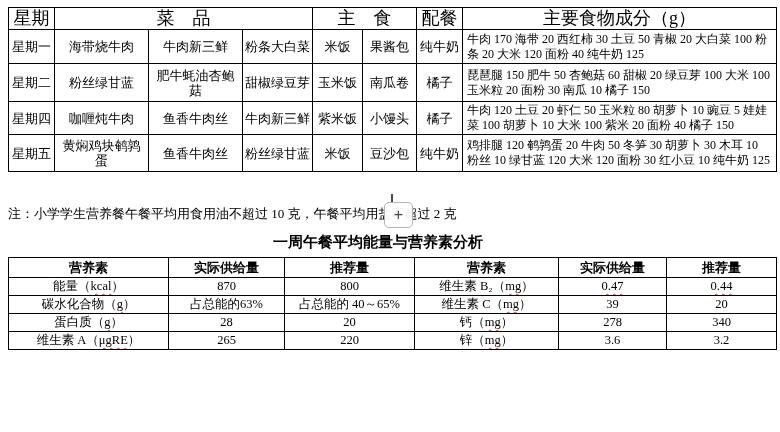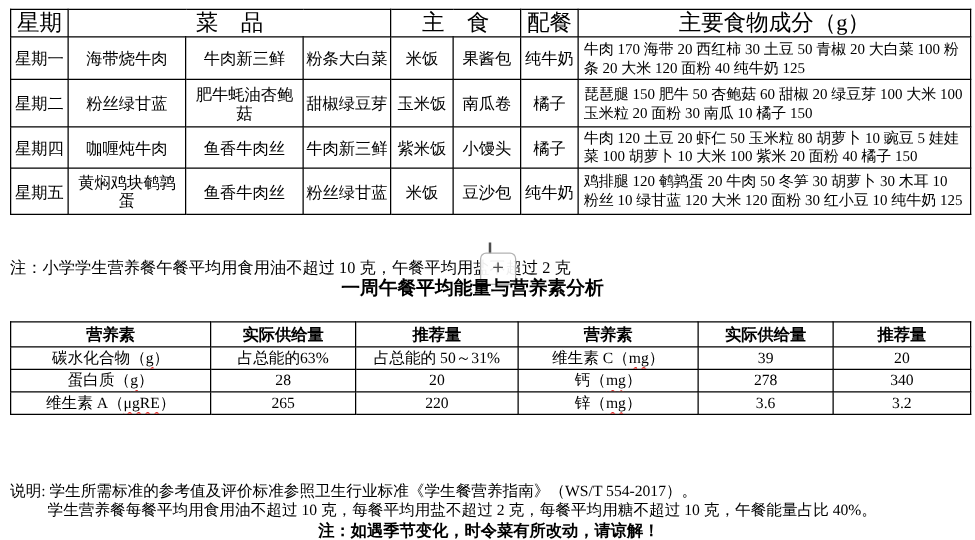--- a/index.html
+++ b/index.html
@@ -26,21 +26,21 @@
   
   .insert-tick{position:absolute;left:391px;top:194px;width:2px;height:9px;background:#4d4d4d;}
   .insert-btn{
     position:absolute;left:384px;top:202px;width:29px;height:26px;
     border:1px solid #b3b3b3;border-radius:5px;background:rgba(255,255,255,0.93);
     font-family:"Liberation Sans", sans-serif;font-size:16px;color:#4d4d4d;
     line-height:24px;text-align:center;padding:0;cursor:pointer;box-sizing:border-box;
   }
 
   
-  .title{position:absolute;left:0;top:221px;width:756px;text-align:center;
+  .title{position:absolute;left:0;top:233px;width:756px;text-align:center;
          font-weight:bold;font-size:15px;}
   .nut{top:257px;width:768px;}
   .nut td{height:17px;font-size:12.5px;}
   .nut .hdr td{height:19px;font-weight:bold;font-size:13px;}
 
   .sq{text-decoration:underline;text-decoration-style:wavy;
       text-decoration-color:#e03330;text-decoration-thickness:1px;
       text-underline-offset:3px;}
 
   
@@ -134,23 +134,31 @@
     <tbody>
         <tr class="hdr">
       <td>营养素</td>
       <td>实际供给量</td>
       <td>推荐量</td>
       <td>营养素</td>
       <td>实际供给量</td>
       <td>推荐量</td>
     </tr>
     <tr>
+      <td><span>能量（</span><span class="sq">kcal</span><span>）</span></td>
+      <td>870</td>
+      <td>800</td>
+      <td><span>维生素 B₂（</span><span class="sq">mg</span><span>）</span></td>
+      <td><span class="sq">0.47</span></td>
+      <td><span class="sq">0.44</span></td>
+    </tr>
+    <tr>
       <td><span>碳水化合物（</span><span class="sq">g</span><span>）</span></td>
       <td>占总能的63%</td>
-      <td>占总能的 50～31%</td>
+      <td>占总能的 40～65%</td>
       <td><span>维生素 C（</span><span class="sq">mg</span><span>）</span></td>
       <td>39</td>
       <td>20</td>
     </tr>
     <tr>
       <td><span>蛋白质（</span><span class="sq">g</span><span>）</span></td>
       <td>28</td>
       <td>20</td>
       <td><span>钙（</span><span class="sq">mg</span><span>）</span></td>
       <td>278</td>
@@ -160,19 +168,14 @@
       <td><span>维生素 A（</span><span class="sq">μgRE</span><span>）</span></td>
       <td>265</td>
       <td>220</td>
       <td><span>锌（</span><span class="sq">mg</span><span>）</span></td>
       <td>3.6</td>
       <td>3.2</td>
     </tr>
   </tbody>
     </table>
 
-  <div class="notes">
-    <div>说明: 学生所需标准的参考值及评价标准参照卫生行业标准《学生餐营养指南》（WS/T 554-2017）。</div>
-    <div class="indent">学生营养餐每餐平均用食用油不超过 10 克，每餐平均用盐不超过 2 克，每餐平均用糖不超过 10 克，午餐能量占比 40%。</div>
-    <div class="bold-center">注：如遇季节变化，时令菜有所改动，请谅解！</div>
-  </div>
 
 </div>
 
 </body></html>

